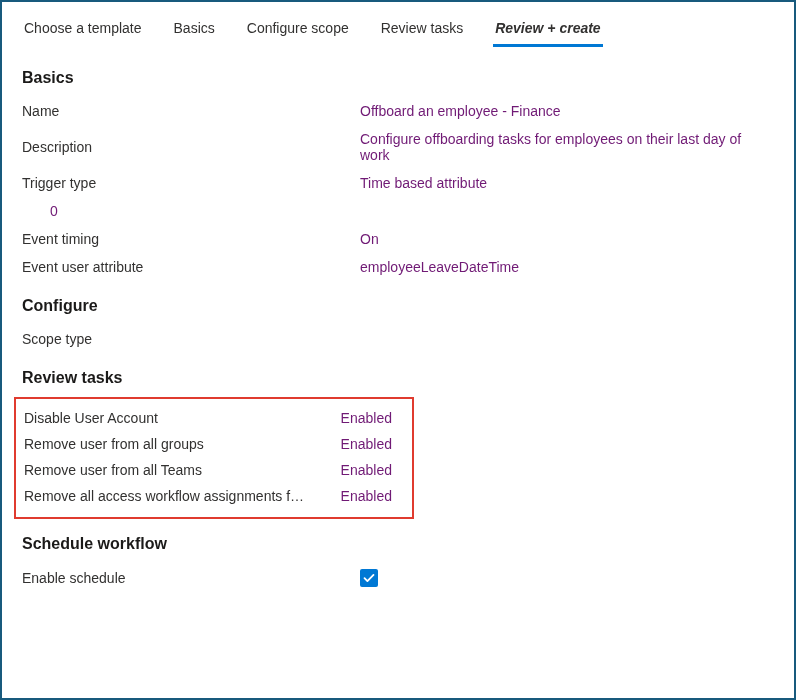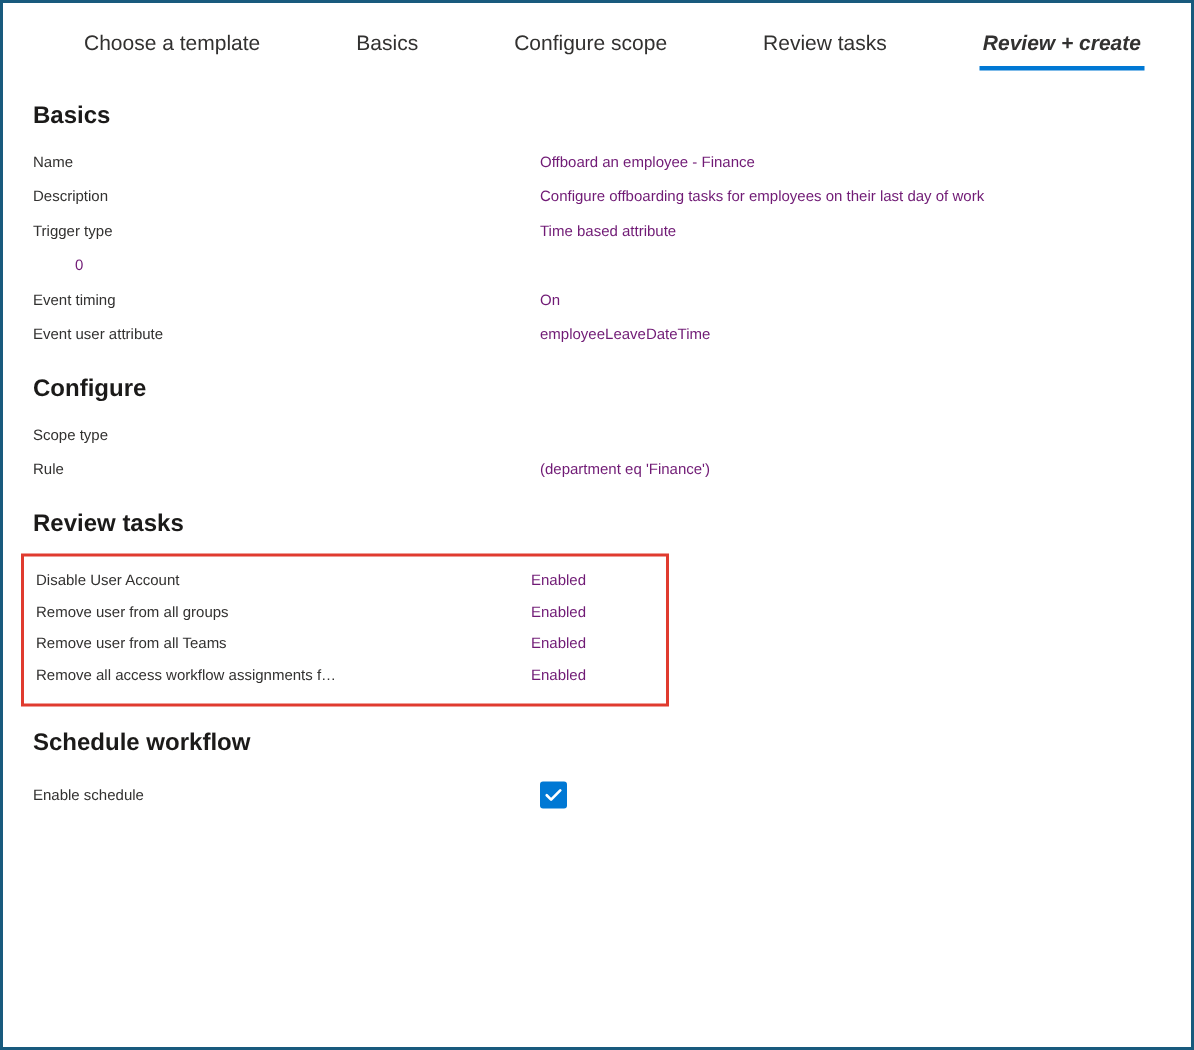--- a/index.html
+++ b/index.html
@@ -19,21 +19,20 @@
       gap: 28px;
       border-bottom: 1px solid transparent;
       margin-bottom: 22px;
     }
     .tab {
       padding: 8px 2px 10px 2px;
       cursor: pointer;
       color: #323130;
       font-size: 14px;
       position: relative;
-      margin-left: 32px;
     }
     .tab.active {
       font-weight: 600;
       color: #323130;
       font-style: italic;
     }
     .tab.active::after {
       content: "";
       position: absolute;
       left: 0; right: 0; bottom: -1px;
@@ -44,39 +43,39 @@
       font-weight: 700;
       font-size: 16px;
       margin: 16px 0 10px 0;
       color: #1b1a19;
     }
     .section-title.first { margin-top: 0; }
     .row {
       display: flex;
       align-items: center;
       padding: 6px 0;
-      font-size: 10px;
+      font-size: 14px;
     }
     .row .label {
       width: 310px;
       color: #323130;
       white-space: nowrap;
       overflow: hidden;
       text-overflow: ellipsis;
     }
     .row .value {
       flex: 1;
       color: #701a75;
       margin-left: 28px;
     }
     .highlight-box {
       border: 2px solid #e03b2f;
       padding: 6px 20px 8px 8px;
       margin: 4px 0 12px -8px;
-      width: 432px;
+      width: 400px;
     }
     .highlight-box .row { padding: 5px 0; }
     .highlight-box .row .label { width: 302px; }
     .checkbox {
       width: 18px; height: 18px;
       border-radius: 2px;
       display: inline-flex;
       align-items: center;
       justify-content: center;
       background: #0078d4;
@@ -120,24 +119,20 @@
   </div>
   <div class="row">
     <div class="label">Event user attribute</div>
     <div class="value">employeeLeaveDateTime</div>
   </div>
 
   <div class="section-title">Configure</div>
   <div class="row">
     <div class="label">Scope type</div>
   </div>
-  <div class="row">
-    <div class="label">Rule</div>
-    <div class="value"> (department eq 'Finance')</div>
-  </div>
 
   <div class="section-title">Review tasks</div>
   <div class="highlight-box">
     <div class="row">
       <div class="label">Disable User Account</div>
       <div class="value">Enabled</div>
     </div>
     <div class="row">
       <div class="label">Remove user from all groups</div>
       <div class="value">Enabled</div>

